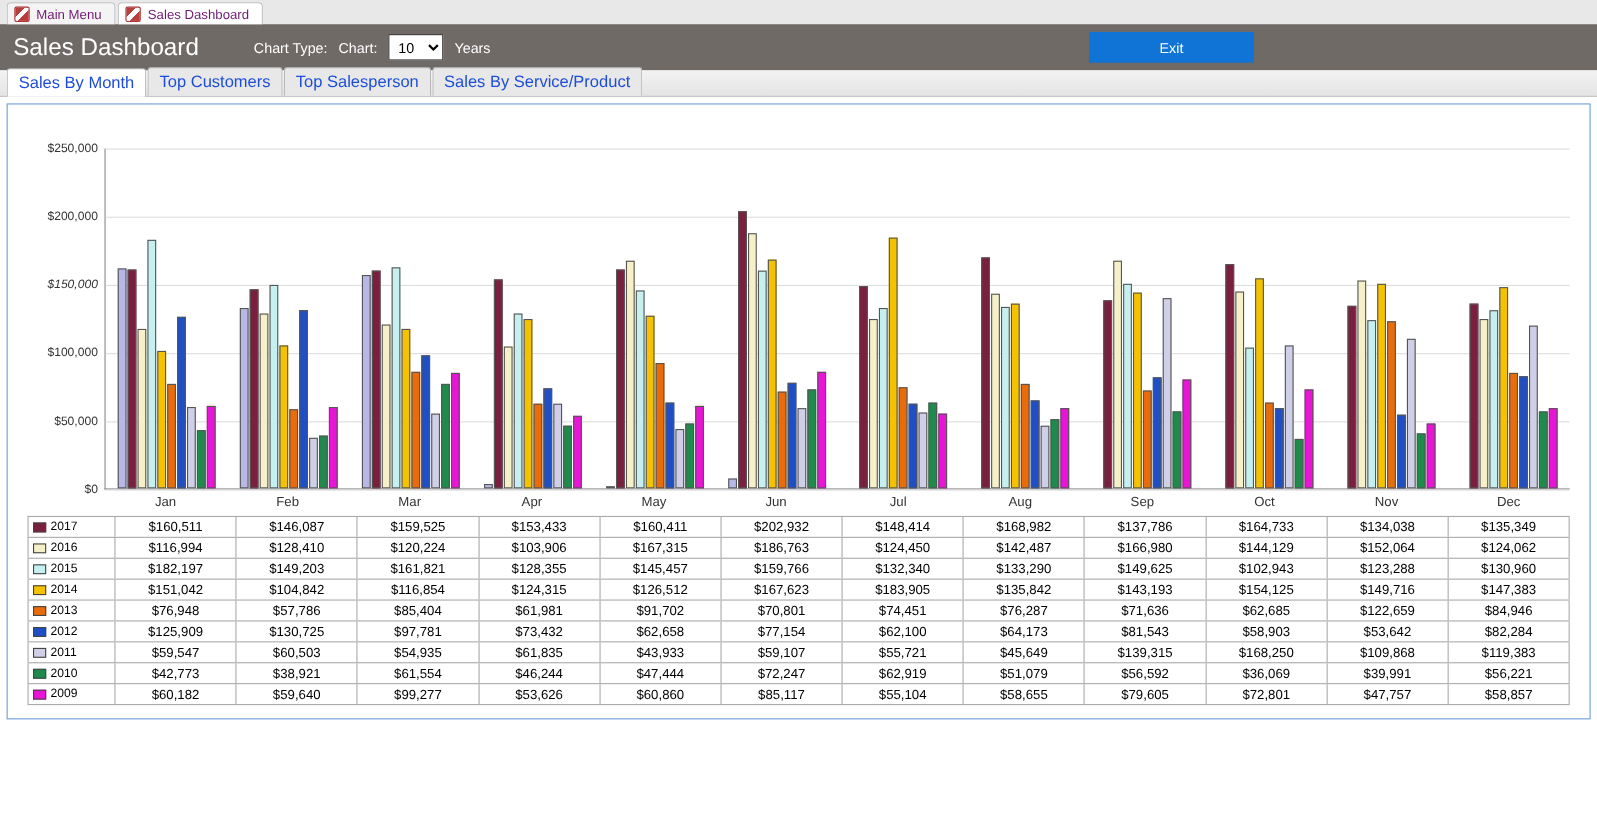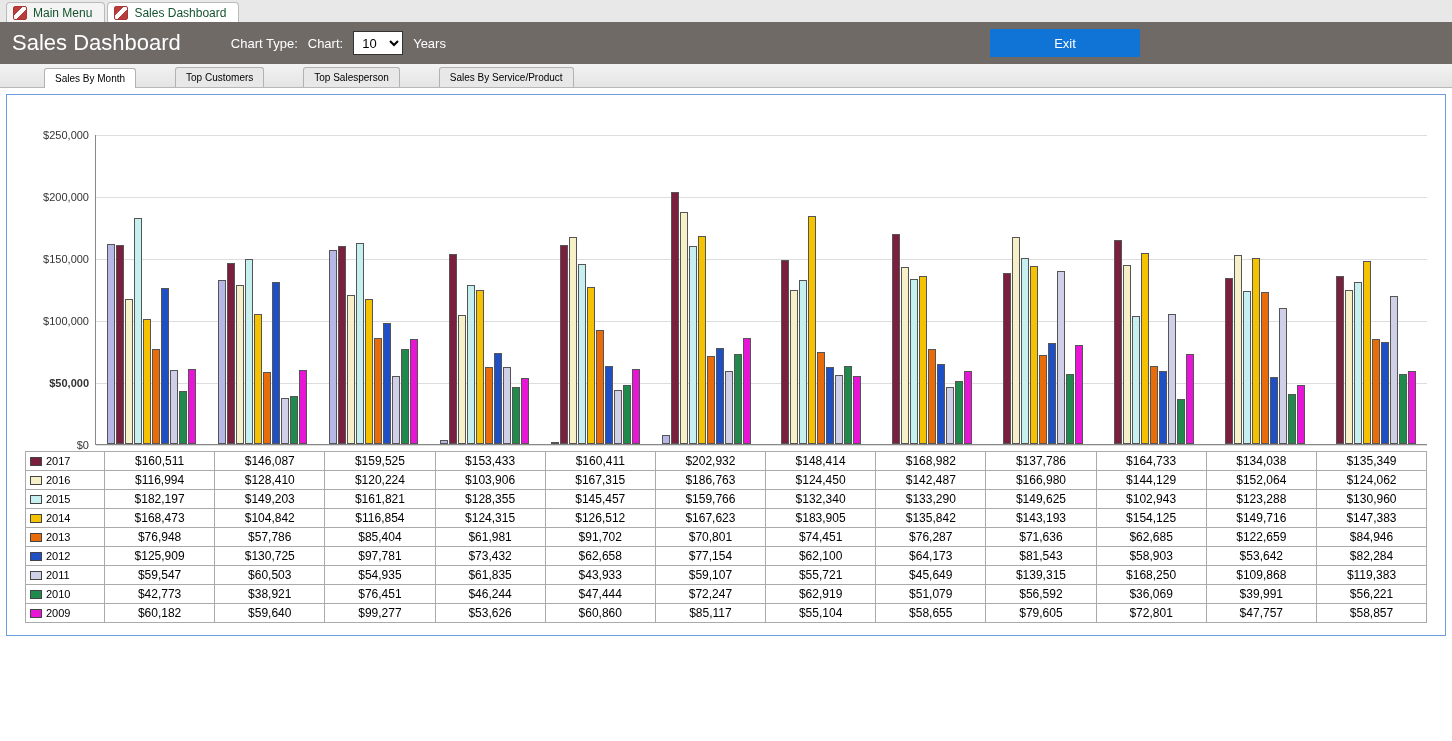--- a/index.html
+++ b/index.html
@@ -21,21 +21,21 @@
   .wtab {
     background: #f4f4f4;
     border: 1px solid #bbb;
     border-bottom: none;
     border-radius: 4px 4px 0 0;
     padding: 2px 12px 2px 6px;
     display: flex;
     align-items: center;
     gap: 6px;
     font-size: 12px;
-    color: #14532d;
+    color: #701a75;
     height: 20px;
   }
   .wtab.active { background: #fff; }
   .form-icon {
     width: 14px; height: 14px;
     display: inline-block;
     background: linear-gradient(135deg,#b83d3d 35%,#fff 35%,#fff 60%,#b83d3d 60%);
     border: 1px solid #a33;
     border-radius: 2px;
   }
@@ -79,26 +79,25 @@
     border-bottom: 1px solid #b8b8b8;
     padding-left: 6px;
     display: flex;
     align-items: flex-end;
     height: 24px;
   }
   .subtab {
     border: 1px solid #b2b2b2;
     border-bottom: none;
     padding: 4px 10px;
-    font-size: 10px;
-    color: #000000;
+    font-size: 15px;
+    color: #1d4ed8;
     background: #e8e8e8;
     border-radius: 3px 3px 0 0;
     margin-right: 1px;
-    margin-left: 38px;
   }
   .subtab.active {
     background: #fff;
     position: relative;
     top: 1px;
   }
   .content {
     border: 1px solid #6a9ddc;
     margin: 6px;
     padding-top: 40px;
@@ -212,23 +211,23 @@
   <div class="subtab"><span>Top Customers</span></div>
   <div class="subtab"><span>Top Salesperson</span></div>
   <div class="subtab"><span>Sales By Service/Product</span></div>
 </div>
 
 <div class="content">
 
   <div class="chart-area">
     <div class="yaxis" id="yaxis">
         <div class="ylabel" style="top: 310px;">$0</div>
-        <div class="ylabel" style="top: 248px; font-weight: bold;">$50,000</div>
+        <div class="ylabel" style="top: 248px;">$50,000</div>
         <div class="ylabel" style="top: 186px;">$100,000</div>
-        <div class="ylabel" style="top: 124px;">$150,000</div>
+        <div class="ylabel" style="top: 124px; font-style: italic;">$150,000</div>
         <div class="ylabel" style="top: 62px;">$200,000</div>
         <div class="ylabel" style="top: 0px;">$250,000</div>
       </div>
     <div class="plot" id="plot">
         <div class="gridline" style="top: 310px;"></div>
         <div class="gridline" style="top: 248px;"></div>
         <div class="gridline" style="top: 186px;"></div>
         <div class="gridline" style="top: 124px;"></div>
         <div class="gridline" style="top: 62px;"></div>
         <div class="gridline" style="top: 0px;"></div>
@@ -371,20 +370,34 @@
           <div class="bar" style="background: rgb(198, 240, 240); height: 162.39px;"></div>
           <div class="bar" style="background: rgb(244, 194, 0); height: 182.755px;"></div>
           <div class="bar" style="background: rgb(232, 108, 10); height: 105.333px;"></div>
           <div class="bar" style="background: rgb(31, 79, 196); height: 102.032px;"></div>
           <div class="bar" style="background: rgb(207, 207, 232); height: 148.035px;"></div>
           <div class="bar" style="background: rgb(31, 138, 76); height: 69.714px;"></div>
           <div class="bar" style="background: rgb(232, 21, 214); height: 72.9827px;"></div>
         </div>
       </div>
   </div>
+  <div class="xlabels" id="xlabels">
+      <div class="xlabel">Jan</div>
+      <div class="xlabel">Feb</div>
+      <div class="xlabel">Mar</div>
+      <div class="xlabel">Apr</div>
+      <div class="xlabel">May</div>
+      <div class="xlabel">Jun</div>
+      <div class="xlabel">Jul</div>
+      <div class="xlabel">Aug</div>
+      <div class="xlabel">Sep</div>
+      <div class="xlabel">Oct</div>
+      <div class="xlabel">Nov</div>
+      <div class="xlabel">Dec</div>
+    </div>
 
   <div class="data-table" id="dtable">
       <div class="dtrow">
         <div class="legend-cell">
           <span class="swatch" style="background: rgb(122, 31, 61);"></span>
           <span>2017</span>
         </div>
         <div class="dtcell">$160,511</div>
         <div class="dtcell">$146,087</div>
         <div class="dtcell">$159,525</div>
@@ -432,21 +445,21 @@
         <div class="dtcell">$149,625</div>
         <div class="dtcell">$102,943</div>
         <div class="dtcell">$123,288</div>
         <div class="dtcell">$130,960</div>
       </div>
       <div class="dtrow">
         <div class="legend-cell">
           <span class="swatch" style="background: rgb(244, 194, 0);"></span>
           <span>2014</span>
         </div>
-        <div class="dtcell">$168,473</div>
+        <div class="dtcell">$151,042</div>
         <div class="dtcell">$104,842</div>
         <div class="dtcell">$116,854</div>
         <div class="dtcell">$124,315</div>
         <div class="dtcell">$126,512</div>
         <div class="dtcell">$167,623</div>
         <div class="dtcell">$183,905</div>
         <div class="dtcell">$135,842</div>
         <div class="dtcell">$143,193</div>
         <div class="dtcell">$154,125</div>
         <div class="dtcell">$149,716</div>
@@ -506,21 +519,21 @@
         <div class="dtcell">$109,868</div>
         <div class="dtcell">$119,383</div>
       </div>
       <div class="dtrow">
         <div class="legend-cell">
           <span class="swatch" style="background: rgb(31, 138, 76);"></span>
           <span>2010</span>
         </div>
         <div class="dtcell">$42,773</div>
         <div class="dtcell">$38,921</div>
-        <div class="dtcell">$76,451</div>
+        <div class="dtcell">$61,554</div>
         <div class="dtcell">$46,244</div>
         <div class="dtcell">$47,444</div>
         <div class="dtcell">$72,247</div>
         <div class="dtcell">$62,919</div>
         <div class="dtcell">$51,079</div>
         <div class="dtcell">$56,592</div>
         <div class="dtcell">$36,069</div>
         <div class="dtcell">$39,991</div>
         <div class="dtcell">$56,221</div>
       </div>

